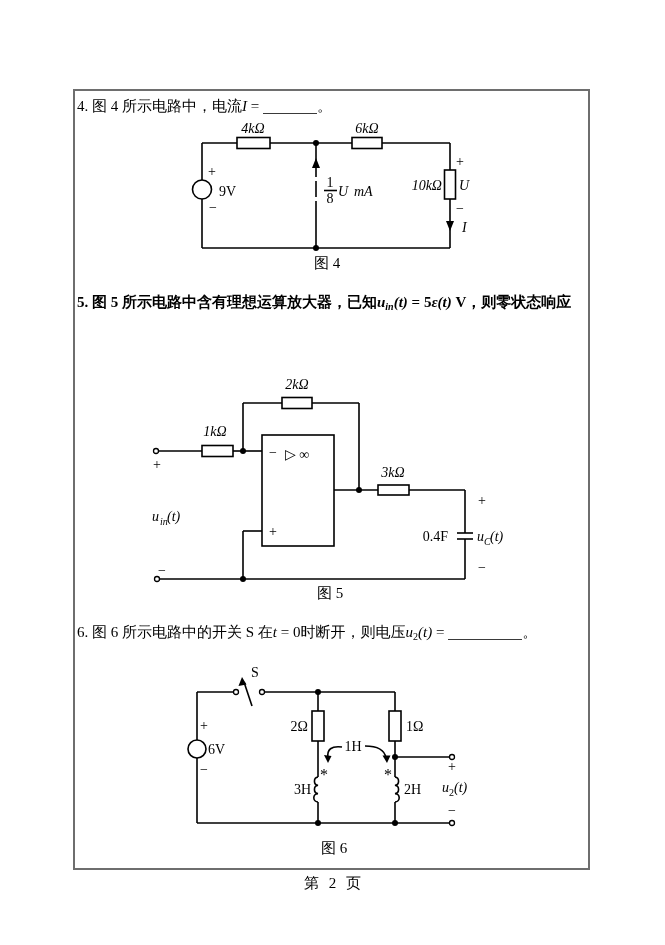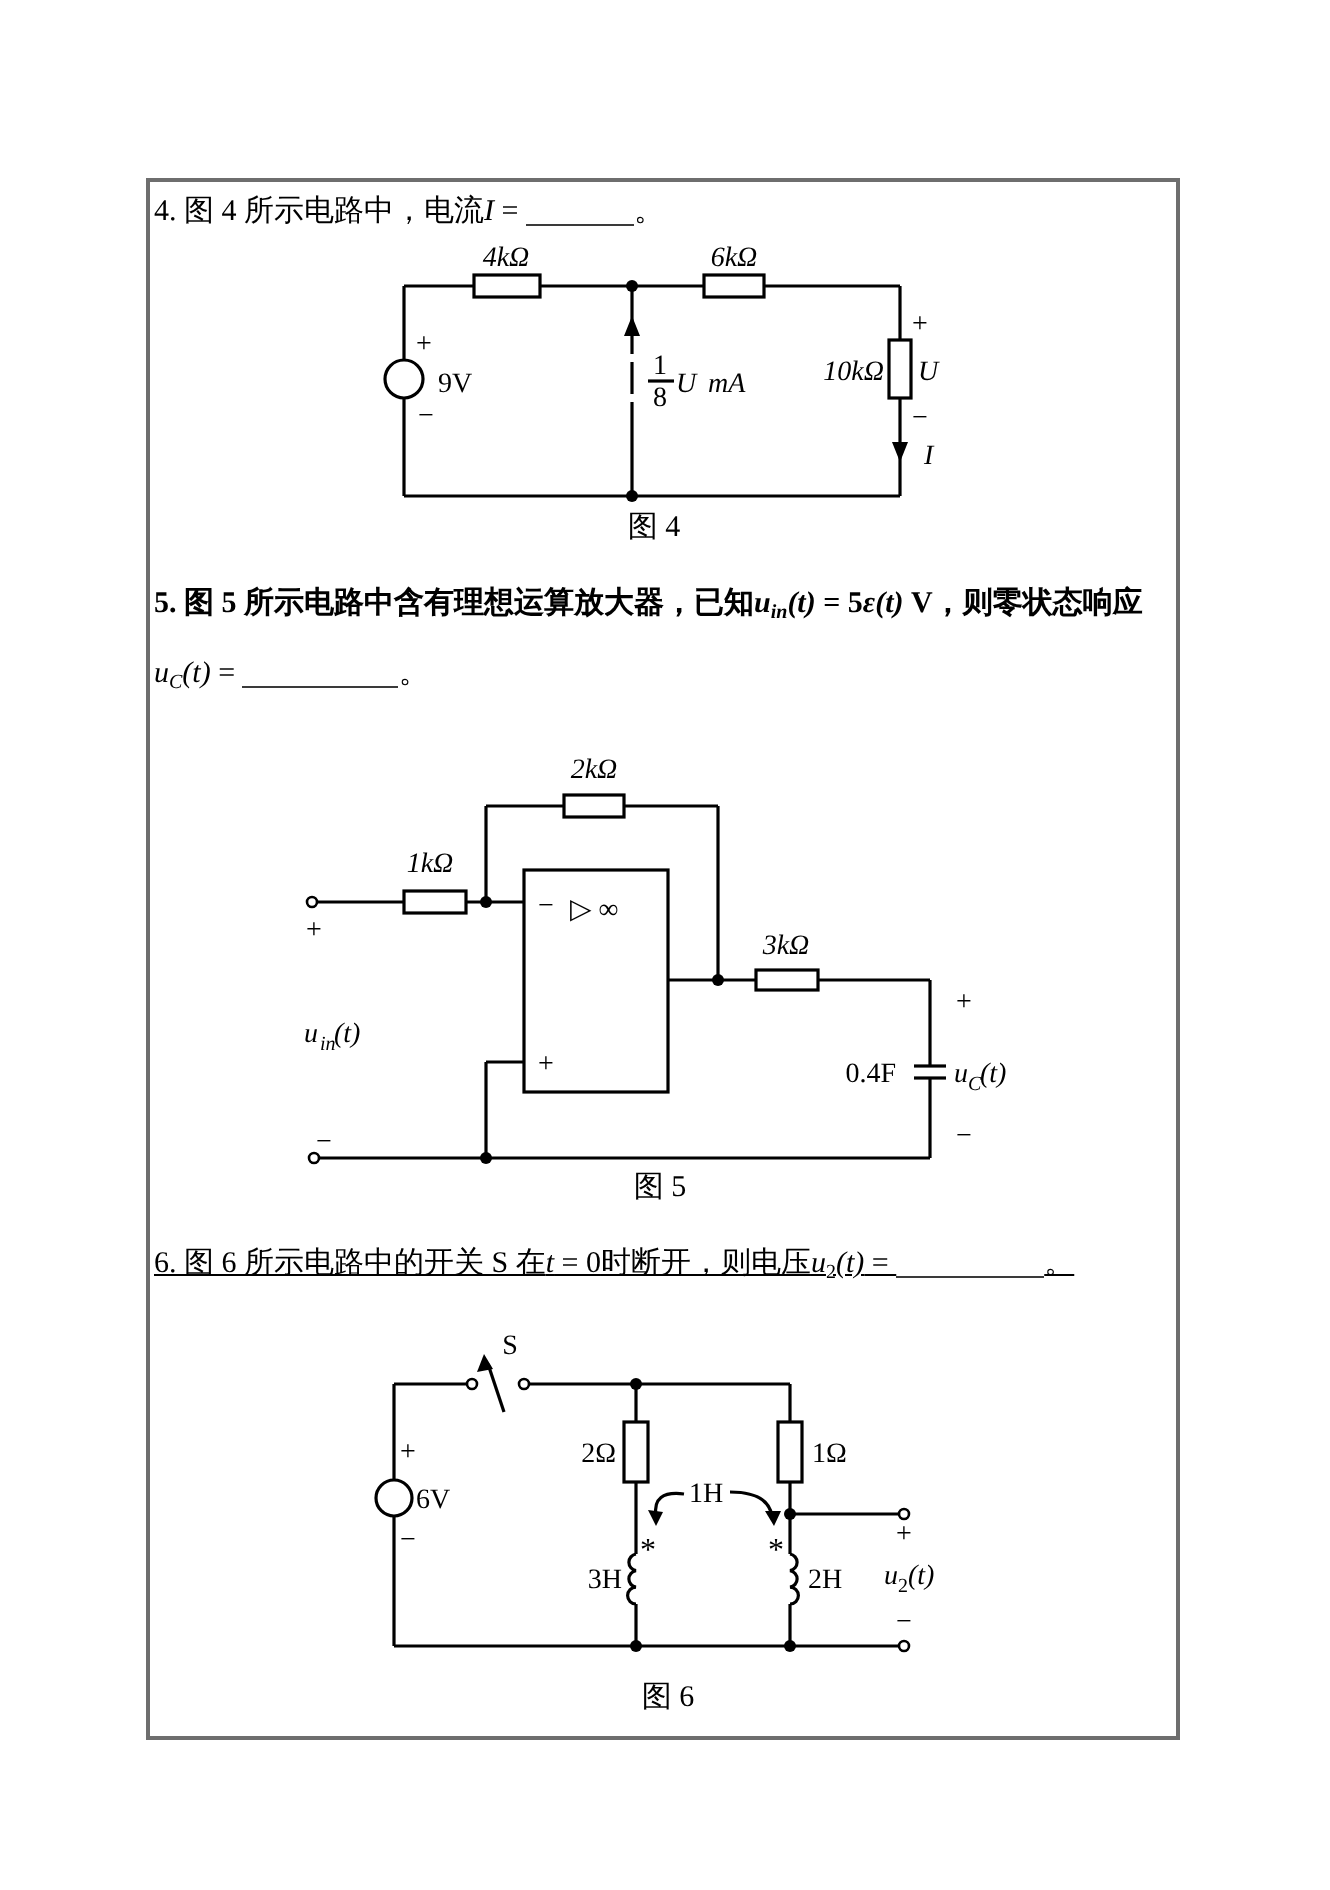--- a/index.html
+++ b/index.html
@@ -74,23 +74,20 @@
     <text class="lb" x="368" y="72" text-anchor="end">10kΩ</text>
     <text class="lb" x="385" y="72">U</text>
     <text x="386" y="95" text-anchor="middle">−</text>
     <text class="lb" x="388" y="114">I</text>
     <text class="cap" x="253" y="150" text-anchor="middle">图 4</text>
   </svg>
 
   <div class="q" style="left:77px;top:292px;font-weight:bold;">
     <span>5. 图 5 所示电路中含有理想运算放大器，已知</span><span class="it">u</span><span class="sub">in</span><span class="it">(t)</span><span> = 5</span><span class="it">ε</span><span class="it">(t)</span><span> V</span><span>，则零状态响应</span>
   </div>
-  <div class="q" style="left:77px;top:327px;">
-    <span class="it">u</span><span class="sub">C</span><span class="it">(t)</span><span> = </span><span class="blank" style="width:78px;"></span><span>。</span>
-  </div>
 
   <svg class="fig" style="left:74px;top:372px;" width="500" height="245" viewBox="0 0 500 245">
     <g>
       <line x1="85" y1="79" x2="128" y2="79"></line>
         <line x1="159" y1="79" x2="188" y2="79"></line>
       <line x1="169" y1="79" x2="169" y2="31"></line>
         <line x1="169" y1="31" x2="208" y2="31"></line>
       <line x1="238" y1="31" x2="285" y2="31"></line>
         <line x1="285" y1="31" x2="285" y2="118"></line>
       <line x1="260" y1="118" x2="304" y2="118"></line>
@@ -127,21 +124,21 @@
     <text class="lb" x="93" y="149">(t)</text>
     <text x="374" y="169" text-anchor="end">0.4F</text>
     <text class="lb" x="403" y="169">u</text>
     <text class="lb small" x="410" y="173">C</text>
     <text class="lb" x="416" y="169">(t)</text>
     <text x="408" y="133" text-anchor="middle">+</text>
     <text x="408" y="200" text-anchor="middle">−</text>
     <text class="cap" x="256" y="226" text-anchor="middle">图 5</text>
   </svg>
 
-  <div class="q" style="left:77px;top:622px;text-decoration:underline;">
+  <div class="q" style="left:77px;top:622px;">
     <span>6. 图 6 所示电路中的开关 S 在</span><span class="it">t</span><span> = 0</span><span>时断开，则电压</span><span class="it">u</span><span class="subn">2</span><span class="it">(t)</span><span> = </span><span class="blank" style="width:74px;"></span><span>。</span>
   </div>
 
   <svg class="fig" style="left:74px;top:658px;" width="500" height="200" viewBox="0 0 500 200">
     <g>
       <line x1="123" y1="34" x2="159.5" y2="34"></line>
         <line x1="190.5" y1="34" x2="321" y2="34"></line>
       <line x1="123" y1="34" x2="123" y2="82"></line>
         <line x1="123" y1="100" x2="123" y2="165"></line>
       <line x1="123" y1="165" x2="375.5" y2="165"></line>
@@ -188,13 +185,14 @@
     <text x="250" y="122" text-anchor="middle" style="font-size:16px;">*</text>
     <text x="314" y="122" text-anchor="middle" style="font-size:16px;">*</text>
     <text x="378" y="113" text-anchor="middle">+</text>
     <text class="lb" x="368" y="134">u</text>
     <text class="small" x="375" y="138">2</text>
     <text class="lb" x="380" y="134">(t)</text>
     <text x="378" y="157" text-anchor="middle">−</text>
     <text class="cap" x="260" y="195" text-anchor="middle">图 6</text>
   </svg>
 
+  <div class="footer">第 2 页</div>
 </div>
 
 </body></html>

